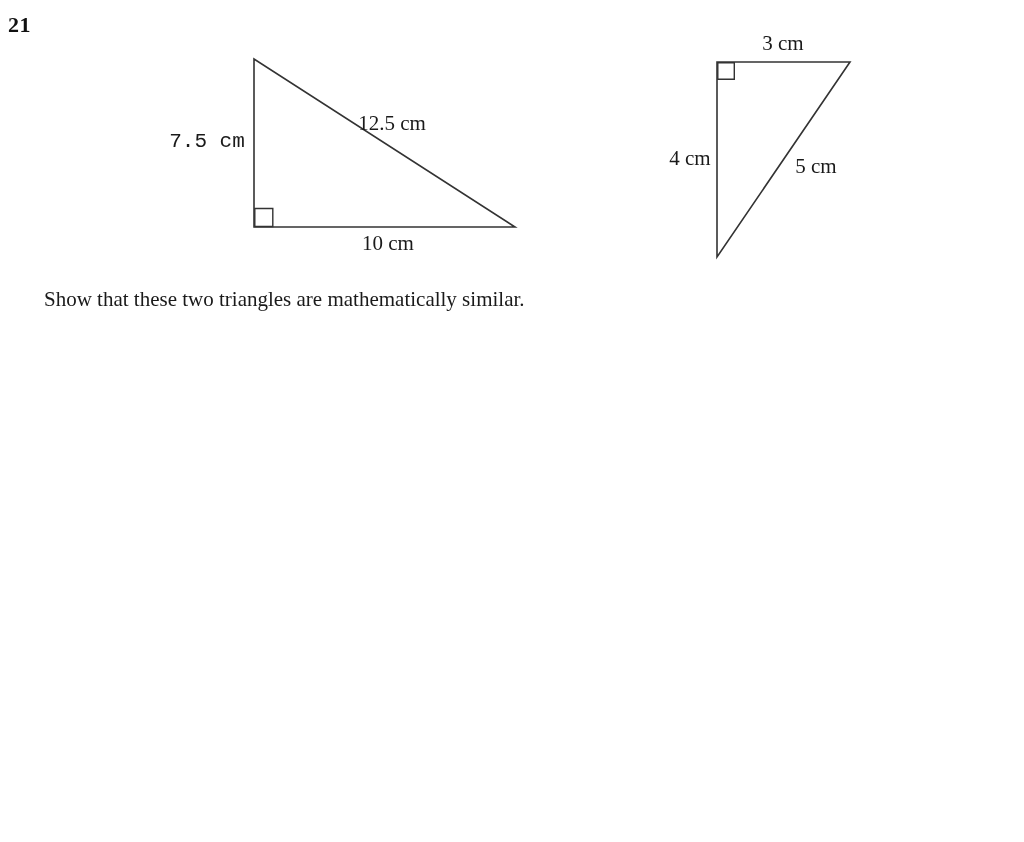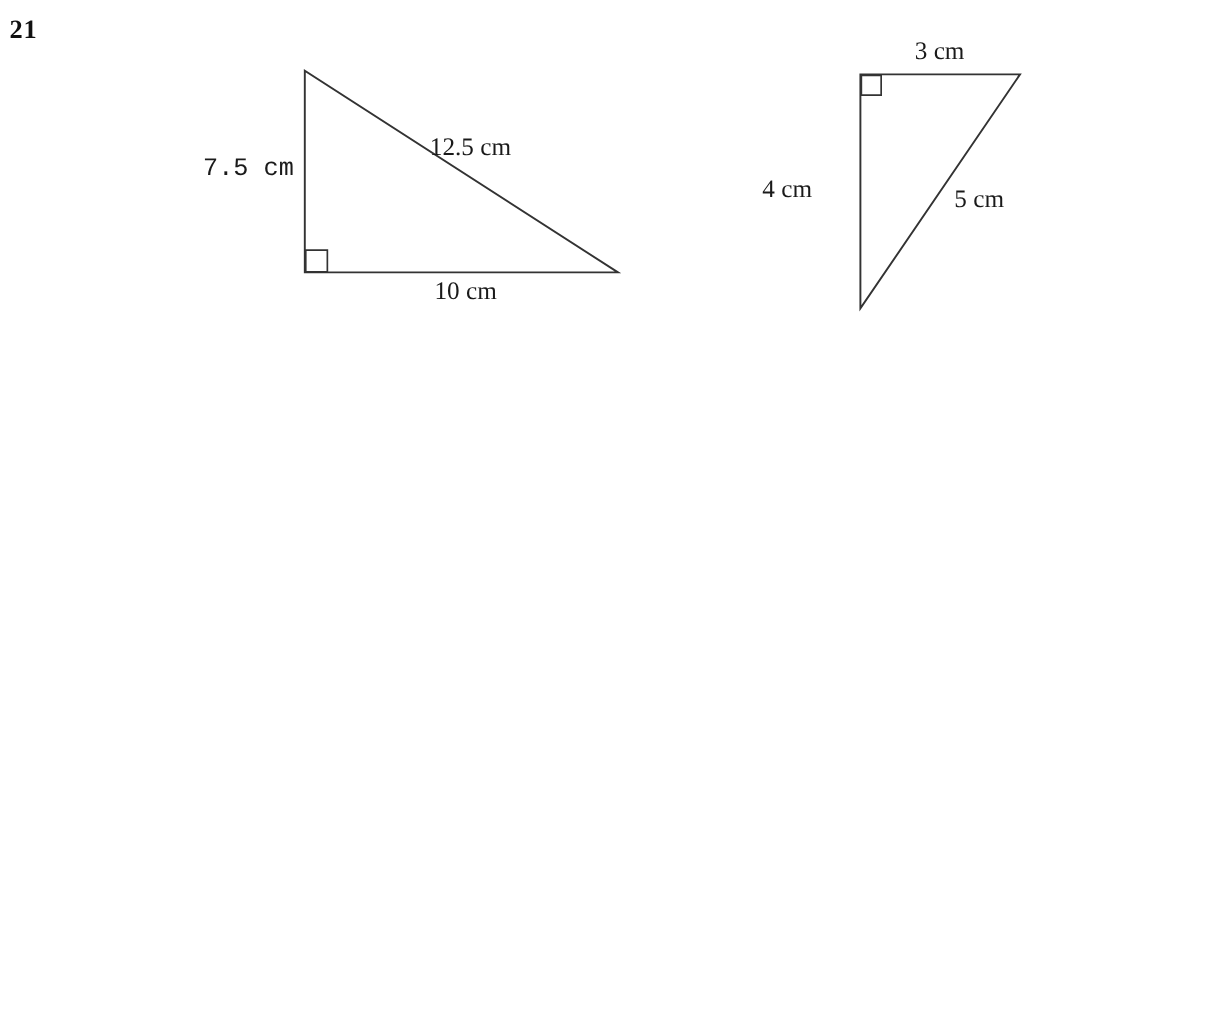--- a/index.html
+++ b/index.html
@@ -75,20 +75,21 @@
 
     <polygon points="717,62 850,62 717,257" fill="none" stroke="#333333" stroke-width="1.6" stroke-linejoin="miter"></polygon>
     <rect x="717.8" y="62.8" width="16.5" height="16.5" fill="none" stroke="#333333" stroke-width="1.4"></rect>
   </svg>
 
   <div class="side-label" style="left:207px; top:141px;font-family:Liberation Mono, monospace;">7.5 cm</div>
   <div class="side-label" style="left:392px; top:123px;">12.5 cm</div>
   <div class="side-label" style="left:388px; top:243px;">10 cm</div>
 
   <div class="side-label" style="left:783px; top:43px;">3 cm</div>
-  <div class="side-label" style="left:656px; top:158px;font-family:Liberation Serif, serif;">4 cm</div>
+  <div class="side-label" style="left:690px; top:158px;font-family:Liberation Serif, serif;">4 cm</div>
   <div class="side-label" style="left:816px; top:166px;font-family:Liberation Serif, serif;">5 cm</div>
 
+  <div class="prompt">Show that these two triangles are mathematically similar.</div>
 
 
   <div class="rule"></div>
 
 </div>
 
 </body></html>

